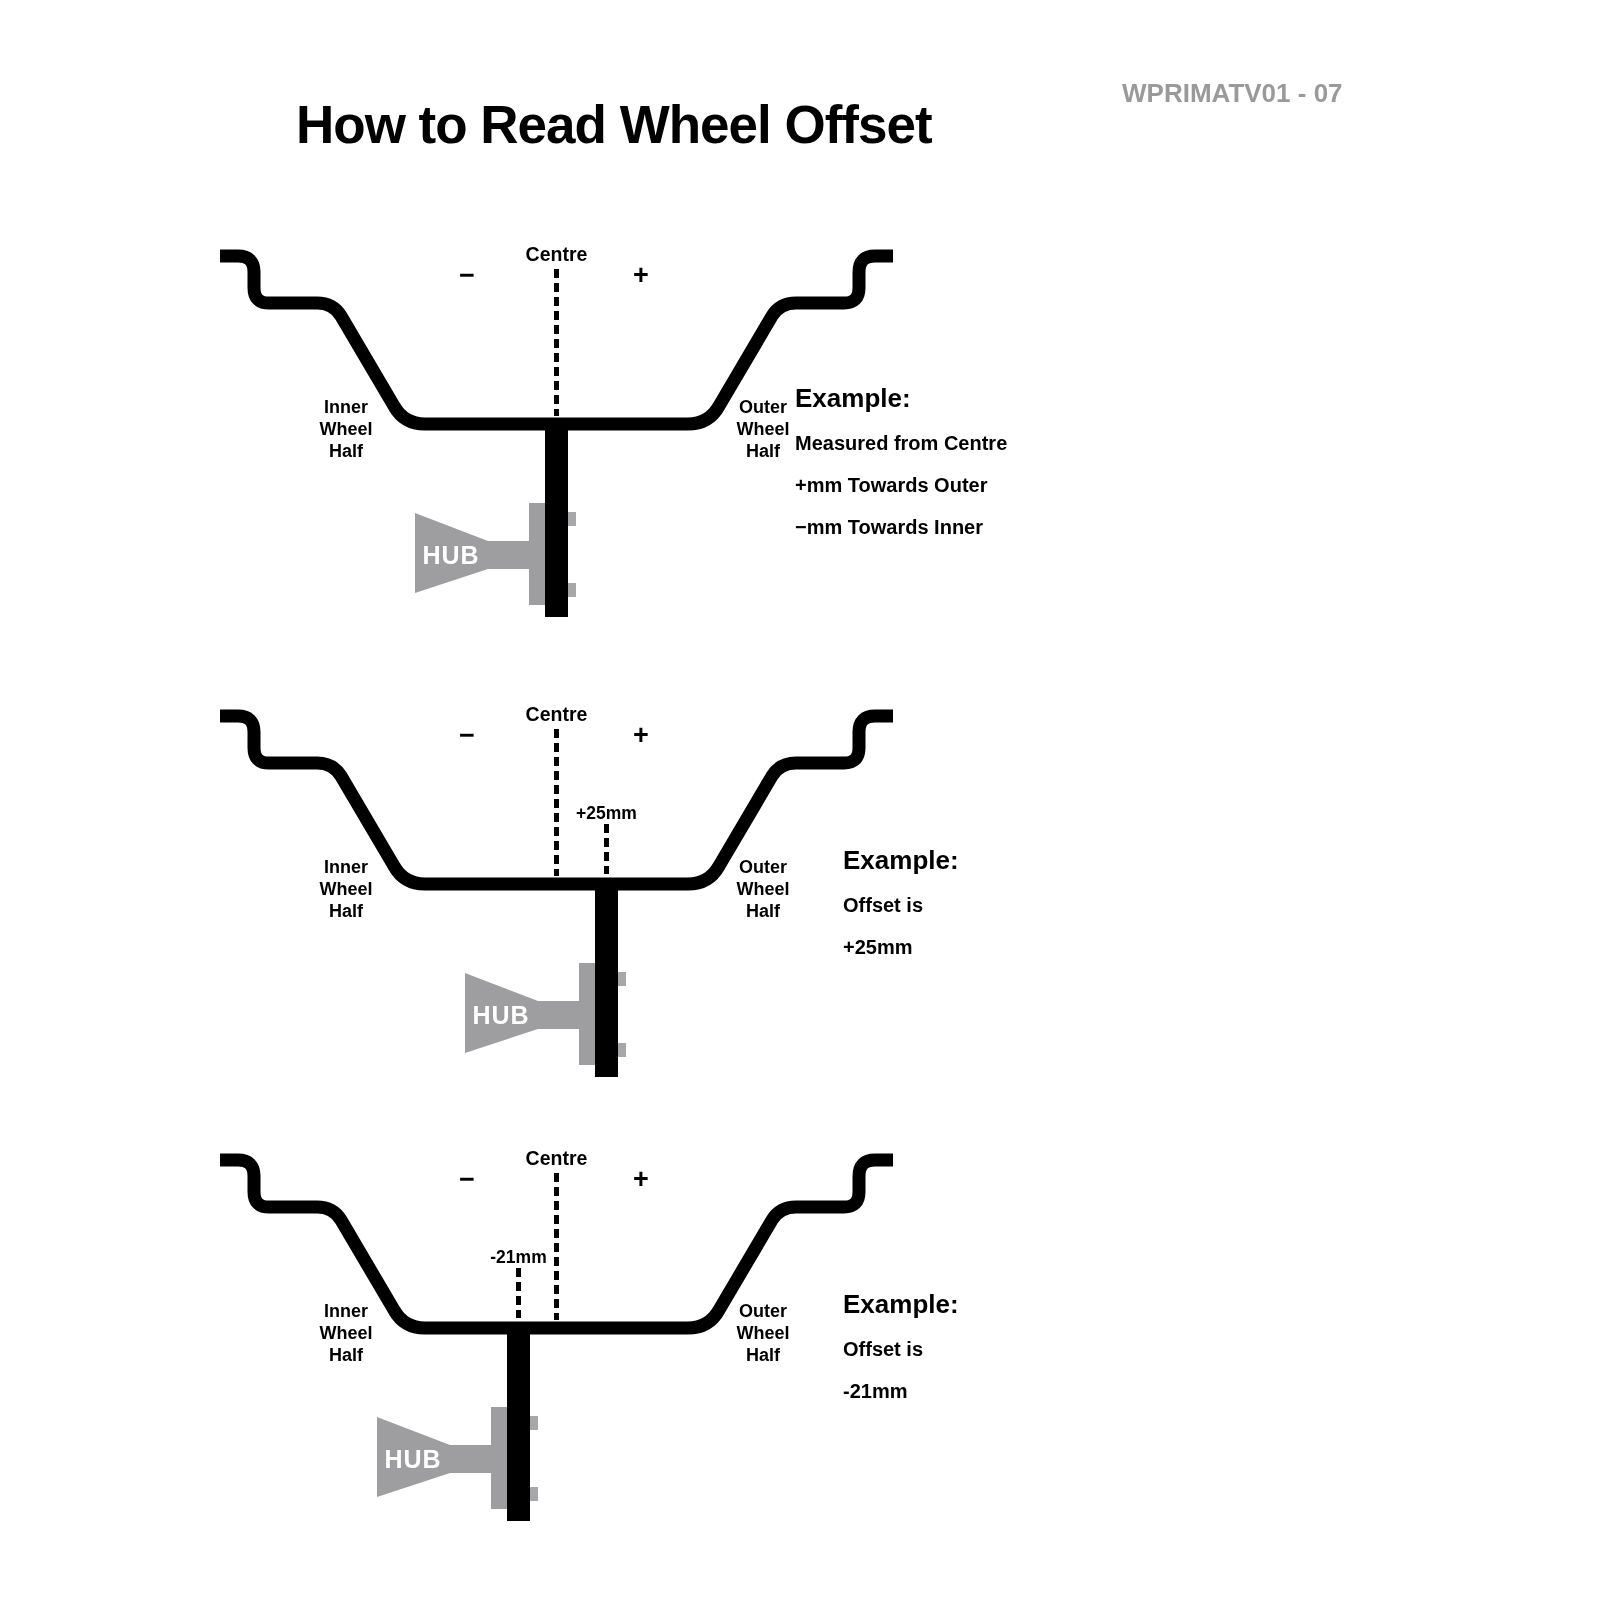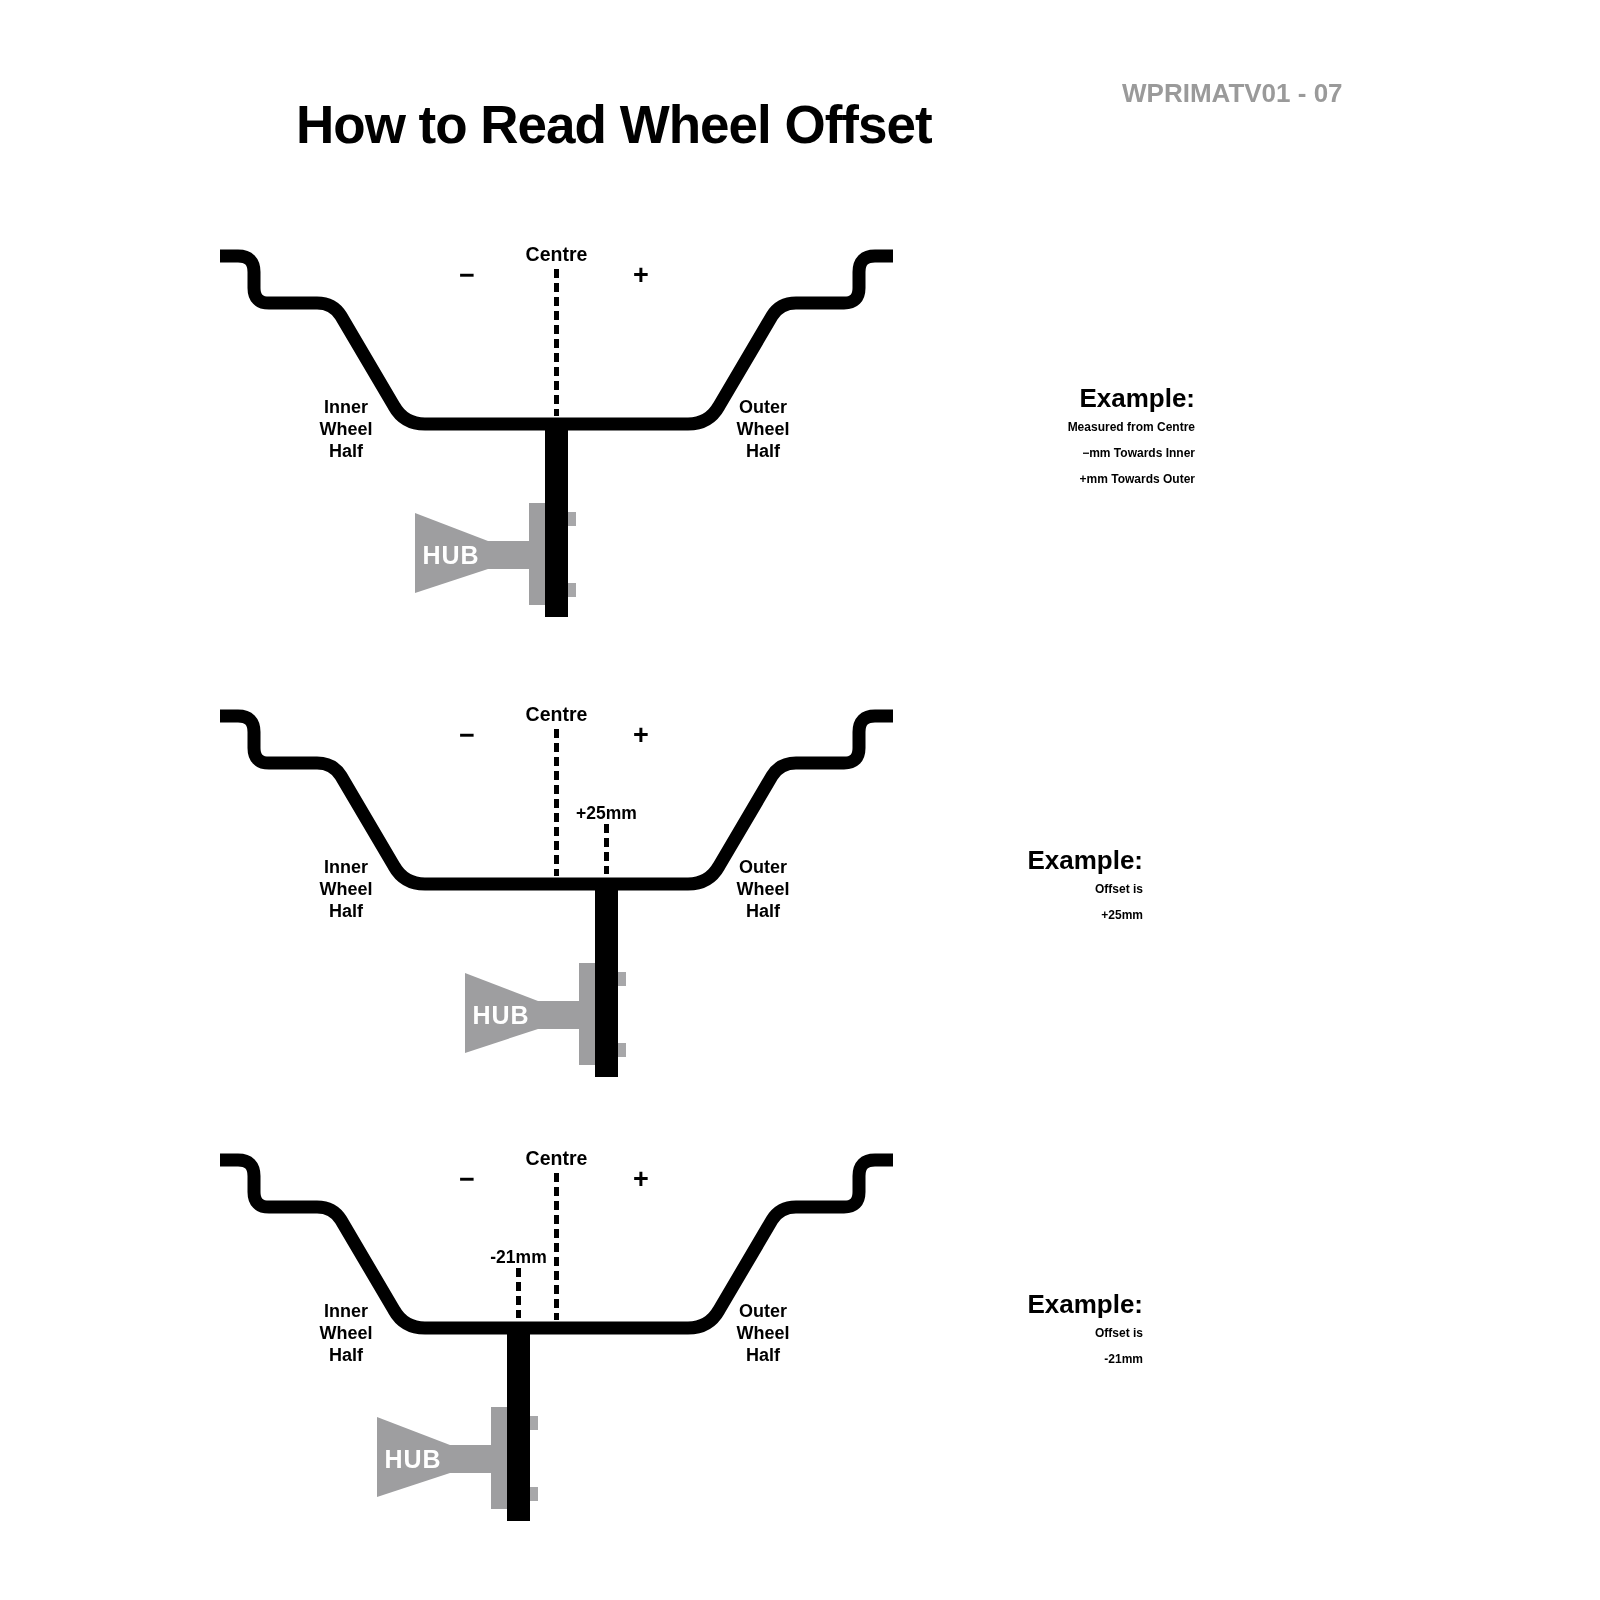--- a/index.html
+++ b/index.html
@@ -25,23 +25,23 @@
   .dashline{stroke:#000;stroke-width:5;stroke-dasharray:9 5;fill:none;}
   .bar{fill:#000;}
   .hub-gray{fill:#9e9ea0;}
   .stud{fill:#a7a7a9;}
   .t-centre{font-size:19.5px;font-weight:700;fill:#000;text-anchor:middle;}
   .t-sign{font-size:27px;font-weight:700;fill:#000;text-anchor:middle;}
   .t-side{font-size:18px;font-weight:700;fill:#000;text-anchor:middle;}
   .t-offset{font-size:17.5px;font-weight:700;fill:#000;text-anchor:middle;}
   .t-hub{font-size:25px;font-weight:700;fill:#ffffff;text-anchor:middle;letter-spacing:1px;}
 
-  .example{position:absolute;text-align:right;color:#000;}
+  .example{position:absolute;text-align:left;color:#000;}
   .example .ex-heading{font-size:26px;font-weight:800;line-height:32px;}
-  .example .ex-line{font-size:12px;font-weight:700;line-height:26px;}
+  .example .ex-line{font-size:20px;font-weight:700;line-height:26px;margin-top:16px;}
   #example-1{left:795px;top:382px;width:400px;}
   #example-2{left:843px;top:844px;width:300px;}
   #example-3{left:843px;top:1288px;width:300px;}
 </style>
 </head>
 <body>
 
 <div id="canvas">
 
   <h1 id="page-title">How to Read Wheel Offset</h1>
@@ -116,22 +116,22 @@
       <rect class="stud" x="373" y="282" width="8" height="14"></rect>
       <rect class="stud" x="373" y="353" width="8" height="14"></rect>
       <rect class="bar" x="350" y="188" width="23" height="199"></rect>
       <text class="t-hub" x="256" y="334">HUB</text>
     </g>
   </svg>
 
   <div id="example-1" class="example">
     <div class="ex-heading">Example:</div>
     <div class="ex-line">Measured from Centre</div>
+    <div class="ex-line">+mm Towards Outer</div>
     <div class="ex-line">−mm Towards Inner</div>
-    <div class="ex-line">+mm Towards Outer</div>
   </div>
 
   <div id="example-2" class="example">
     <div class="ex-heading">Example:</div>
     <div class="ex-line">Offset is</div>
     <div class="ex-line">+25mm</div>
   </div>
 
   <div id="example-3" class="example">
     <div class="ex-heading">Example:</div>

